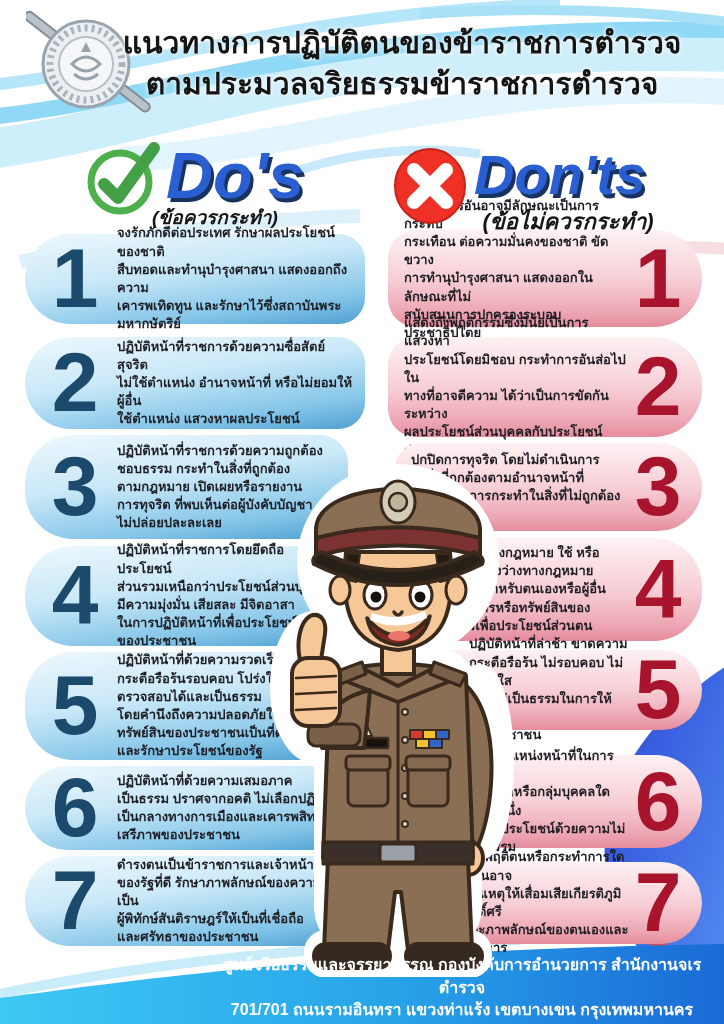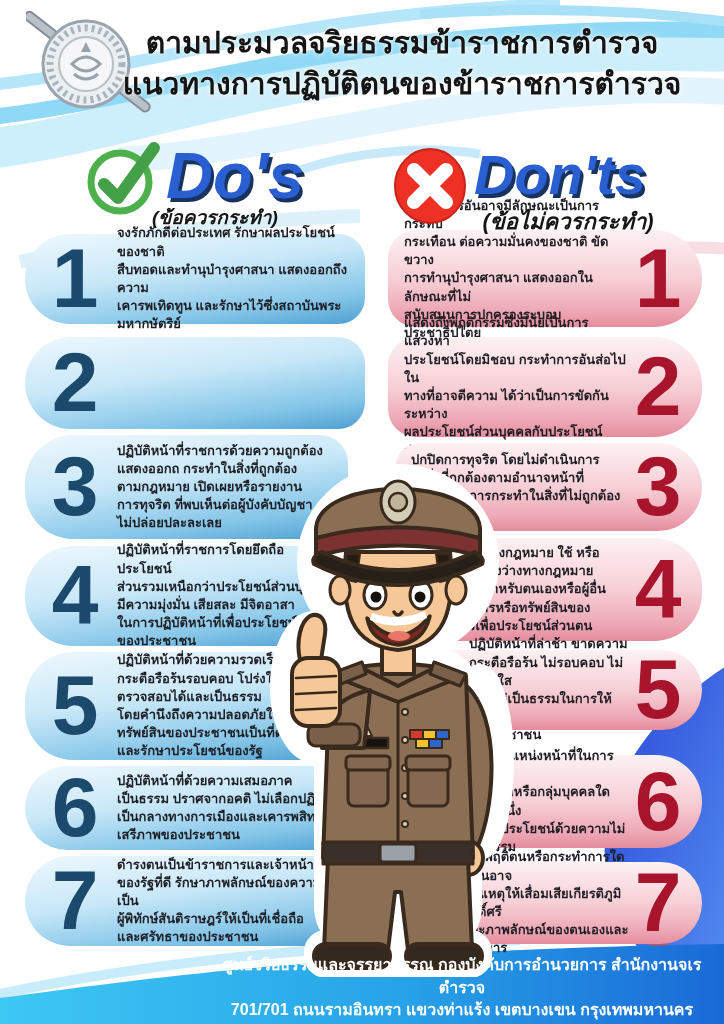--- a/index.html
+++ b/index.html
@@ -85,22 +85,22 @@
     <rect x="-16" y="46" width="156" height="9" rx="4.5" transform="rotate(38 60 50)" fill="#b9c1c9" stroke="#828c96" stroke-width="2"></rect>
     <circle cx="60" cy="54" r="43" fill="#eceff2" stroke="#9aa4ae" stroke-width="3"></circle>
     <circle cx="60" cy="54" r="36" fill="none" stroke="#aab4bd" stroke-width="7" stroke-dasharray="3 4"></circle>
     <circle cx="60" cy="54" r="27" fill="#f4f6f8" stroke="#b6bec6" stroke-width="2"></circle>
     <path d="M60,32 L65,42 L55,42 Z" fill="#98a2ac"></path>
     <path d="M46,54 Q60,40 74,54 Q60,68 46,54 Z" fill="none" stroke="#98a2ac" stroke-width="3"></path>
     <path d="M48,64 Q60,74 72,64" fill="none" stroke="#98a2ac" stroke-width="3"></path>
   </svg>
 
   <div class="title-wrap">
+    <div class="title-line">แนวทางการปฏิบัติตนของข้าราชการตำรวจ</div>
     <div class="title-line">ตามประมวลจริยธรรมข้าราชการตำรวจ</div>
-    <div class="title-line">แนวทางการปฏิบัติตนของข้าราชการตำรวจ</div>
   </div>
 
   <svg class="check-icon-svg" width="84" height="82" viewBox="0 0 84 82">
     <circle cx="38" cy="46" r="29" fill="#ffffff" stroke="#4db04c" stroke-width="7"></circle>
     <path d="M22,48 L36,62 L72,12" fill="none" stroke="#43a047" stroke-width="12" stroke-linecap="round" stroke-linejoin="round"></path>
   </svg>
   <div class="dos-heading">Do's</div>
   <div class="dos-sub">(ข้อควรกระทำ)</div>
 
   <svg class="cross-icon-svg" width="78" height="80" viewBox="0 0 78 80">
@@ -111,25 +111,28 @@
   <div class="donts-sub">(ข้อไม่ควรกระทำ)</div>
 
   <div class="pill dos-pill" style="left:25px;top:234px;width:340px;height:90px;">
     <div class="pill-num">1</div>
     <div class="pill-text">จงรักภักดีต่อประเทศ รักษาผลประโยชน์ของชาติ
 สืบทอดและทำนุบำรุงศาสนา แสดงออกถึงความ
 เคารพเทิดทูน และรักษาไว้ซึ่งสถาบันพระมหากษัตริย์</div>
   </div>
   <div class="pill dos-pill" style="left:25px;top:337px;width:340px;height:92px;">
     <div class="pill-num">2</div>
+    <div class="pill-text">ปฏิบัติหน้าที่ราชการด้วยความซื่อสัตย์ สุจริต
+ไม่ใช้ตำแหน่ง อำนาจหน้าที่ หรือไม่ยอมให้ผู้อื่น
+ใช้ตำแหน่ง แสวงหาผลประโยชน์</div>
   </div>
   <div class="pill dos-pill" style="left:25px;top:435px;width:323px;height:104px;">
     <div class="pill-num">3</div>
     <div class="pill-text">ปฏิบัติหน้าที่ราชการด้วยความถูกต้อง
-แสดงออกถ กระทำในสิ่งที่ถูกต้อง
+ชอบธรรม กระทำในสิ่งที่ถูกต้อง
 ตามกฎหมาย เปิดเผยหรือรายงาน
 การทุจริต ที่พบเห็นต่อผู้บังคับบัญชา
 ไม่ปล่อยปละละเลย</div>
   </div>
   <div class="pill dos-pill" style="left:25px;top:546px;width:315px;height:100px;">
     <div class="pill-num">4</div>
     <div class="pill-text">ปฏิบัติหน้าที่ราชการโดยยึดถือประโยชน์
 ส่วนรวมเหนือกว่าประโยชน์ส่วนบุคคล
 มีความมุ่งมั่น เสียสละ มีจิตอาสา
 ในการปฏิบัติหน้าที่เพื่อประโยชน์สุข

